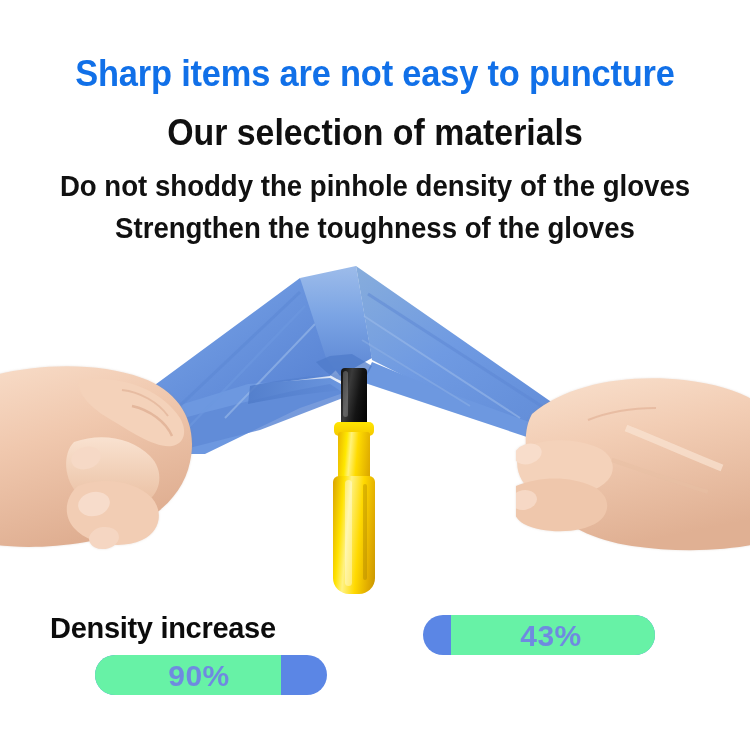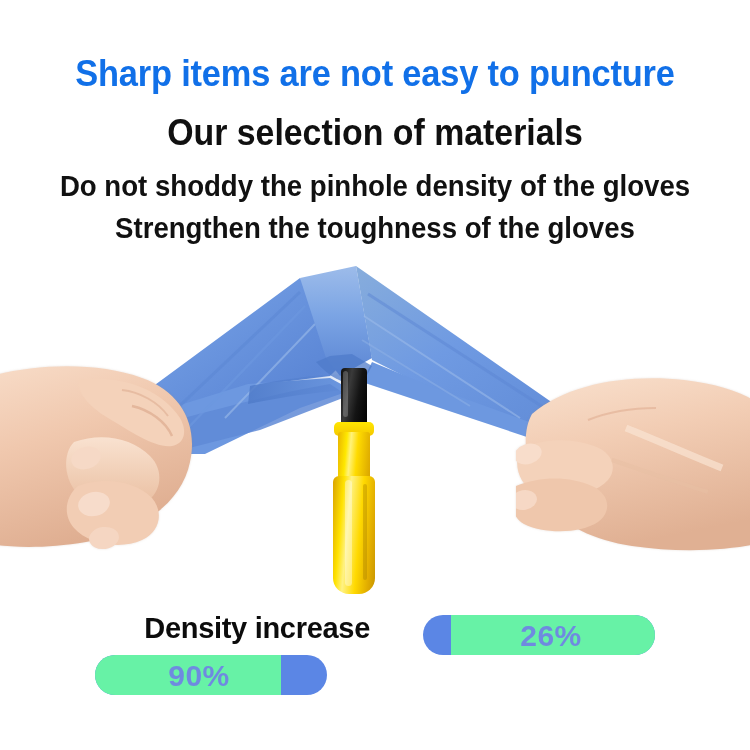--- a/index.html
+++ b/index.html
@@ -188,21 +188,21 @@
     position: absolute;
     top: 0;
     width: 320px;
     height: 120px;
   }
   .metric-1 { left: 50px; }
   .metric-2 { left: 378px; }
 
   .metric-label {
     width: 320px;
-    text-align: right;
+    text-align: left;
     font-family: "Liberation Sans", sans-serif;
     font-weight: bold;
     font-size: 29px;
     line-height: 40px;
     color: #0c0c0c;
     letter-spacing: -0.3px;
     white-space: nowrap;
   }
 
   .bar {
@@ -388,19 +388,19 @@
       <div class="metric-label">Density increase</div>
       <div class="bar" style="background: rgb(91, 134, 229);">
         <div class="bar-fill left-origin" style="width: 80%; background: rgb(103, 242, 166);"></div>
         <div class="bar-value shift-left" style="color: rgb(111, 138, 224);">90%</div>
       </div>
     </div>
 
     <div class="metric metric-2">
       <div class="bar" style="background: rgb(91, 134, 229);">
         <div class="bar-fill right-origin" style="width: 88%; background: rgb(103, 242, 166);"></div>
-        <div class="bar-value shift-right" style="color: rgb(111, 138, 224);">26%</div>
+        <div class="bar-value shift-right" style="color: rgb(111, 138, 224);">43%</div>
       </div>
     </div>
 
   </div>
 
 </div>
 
 </body></html>

